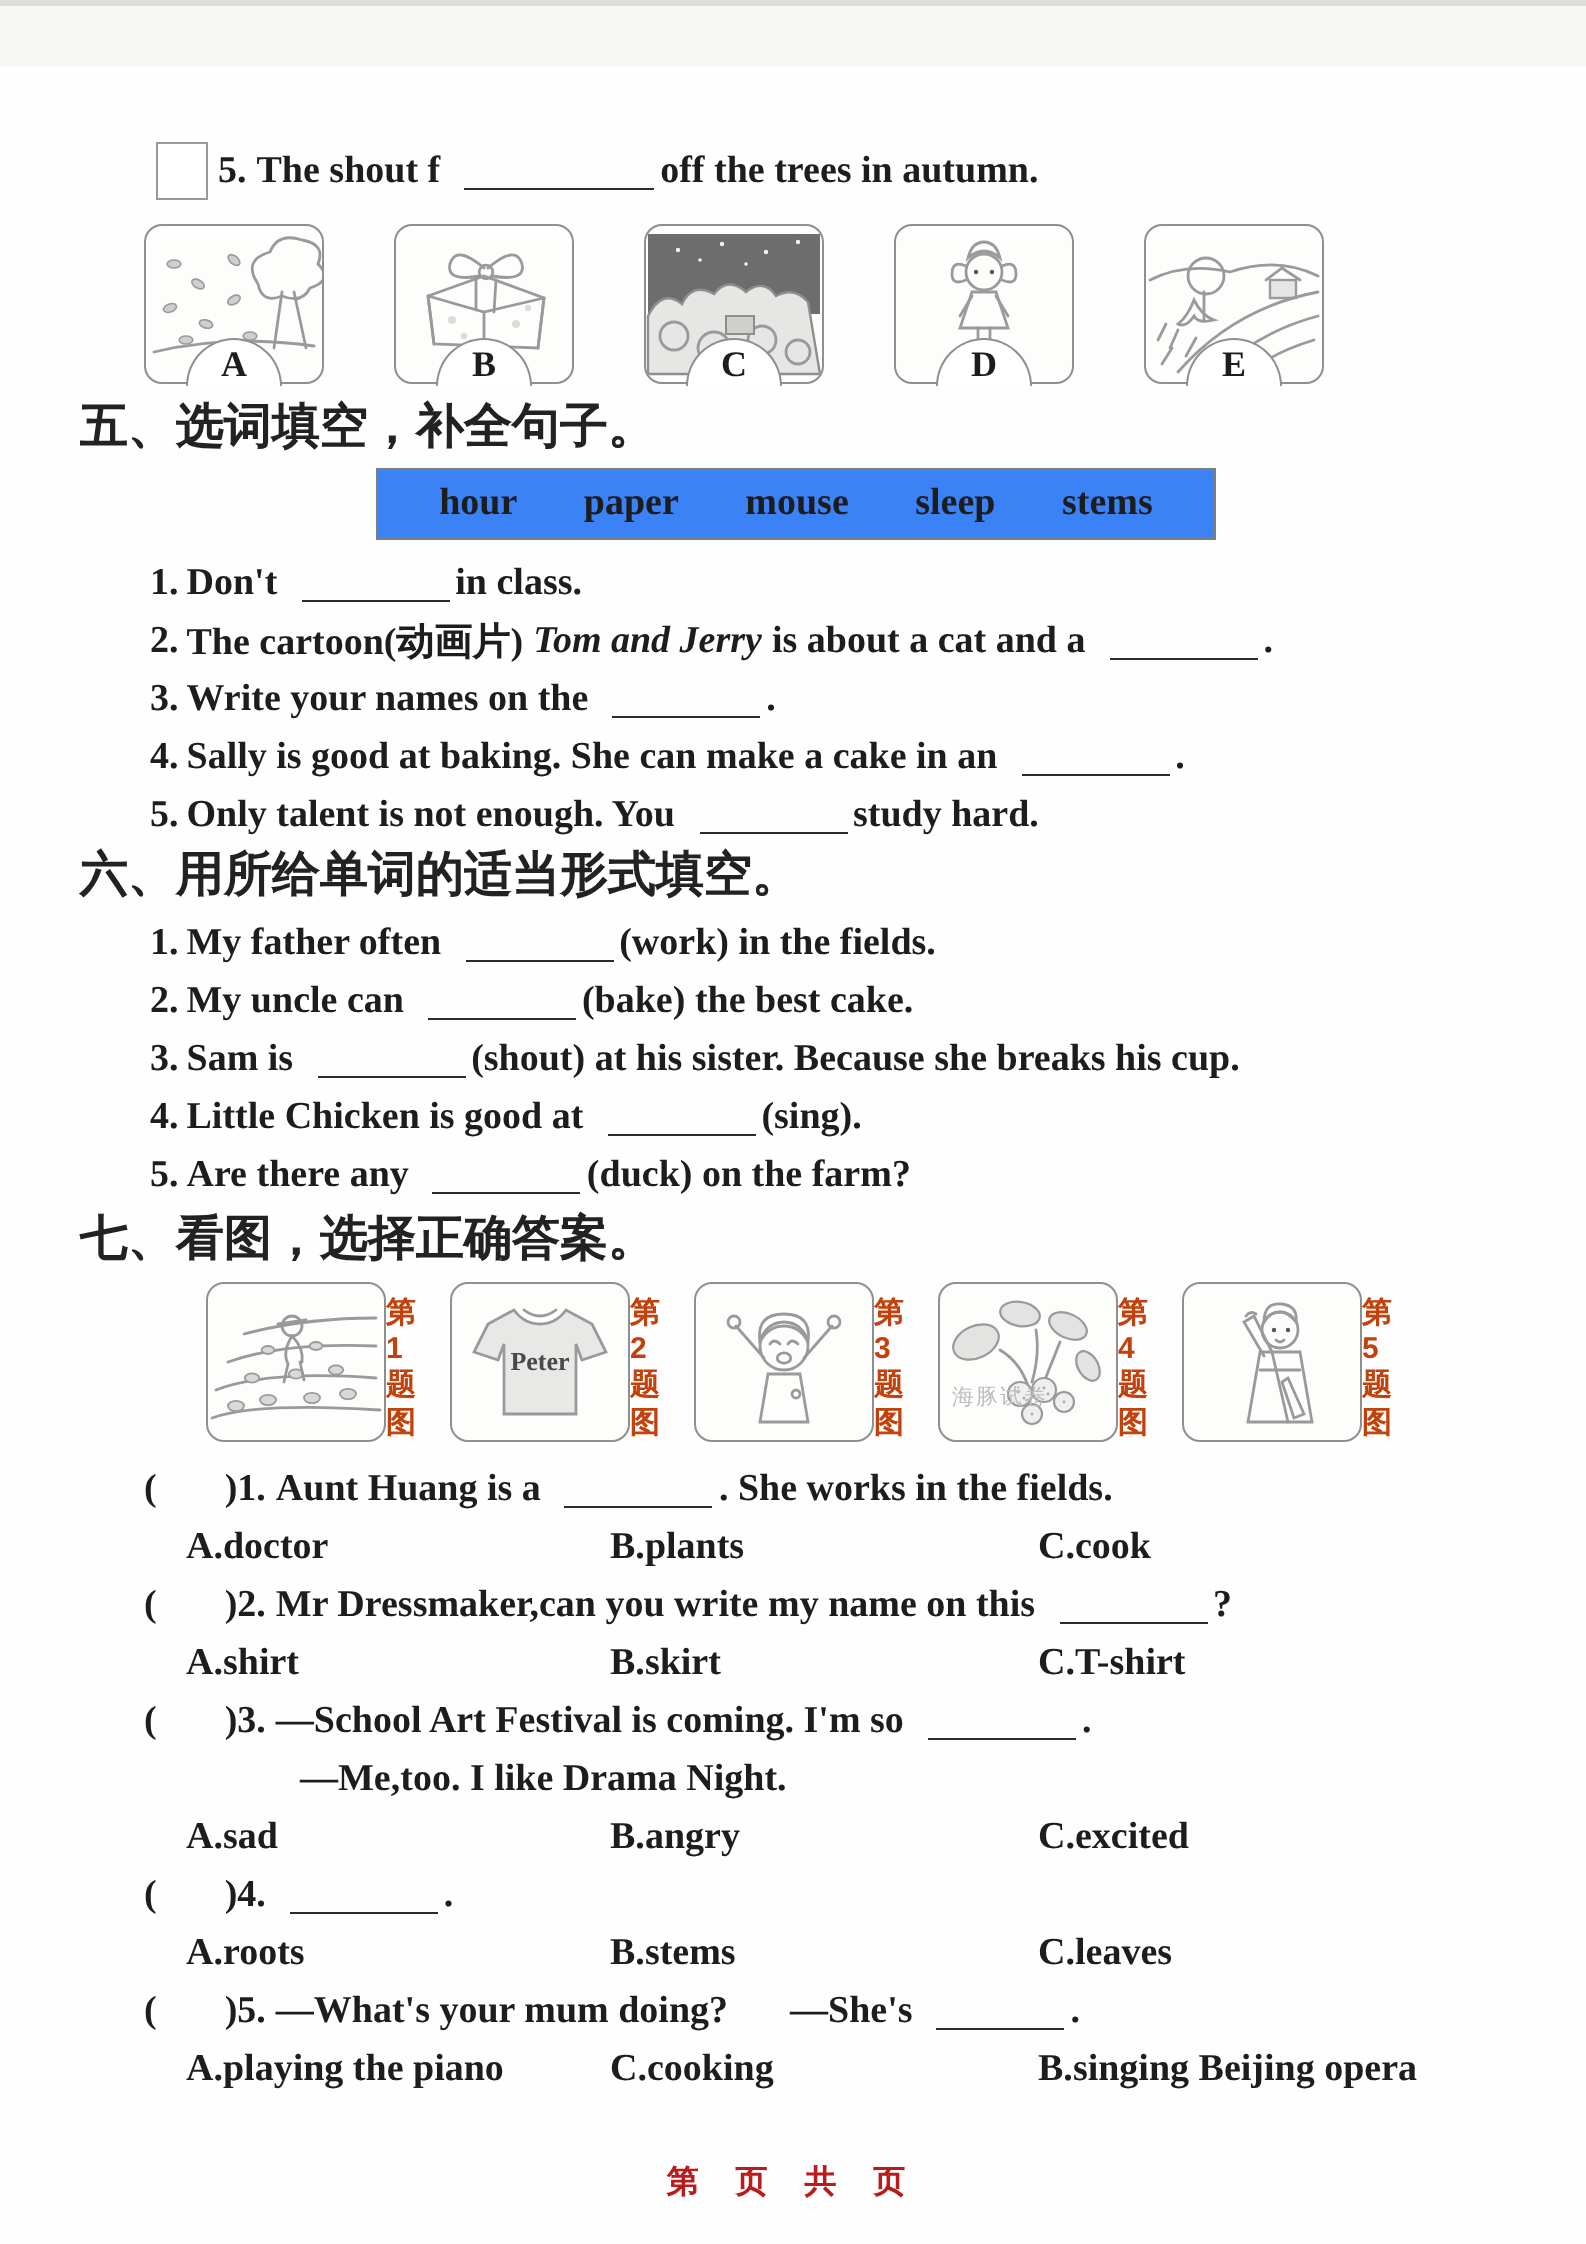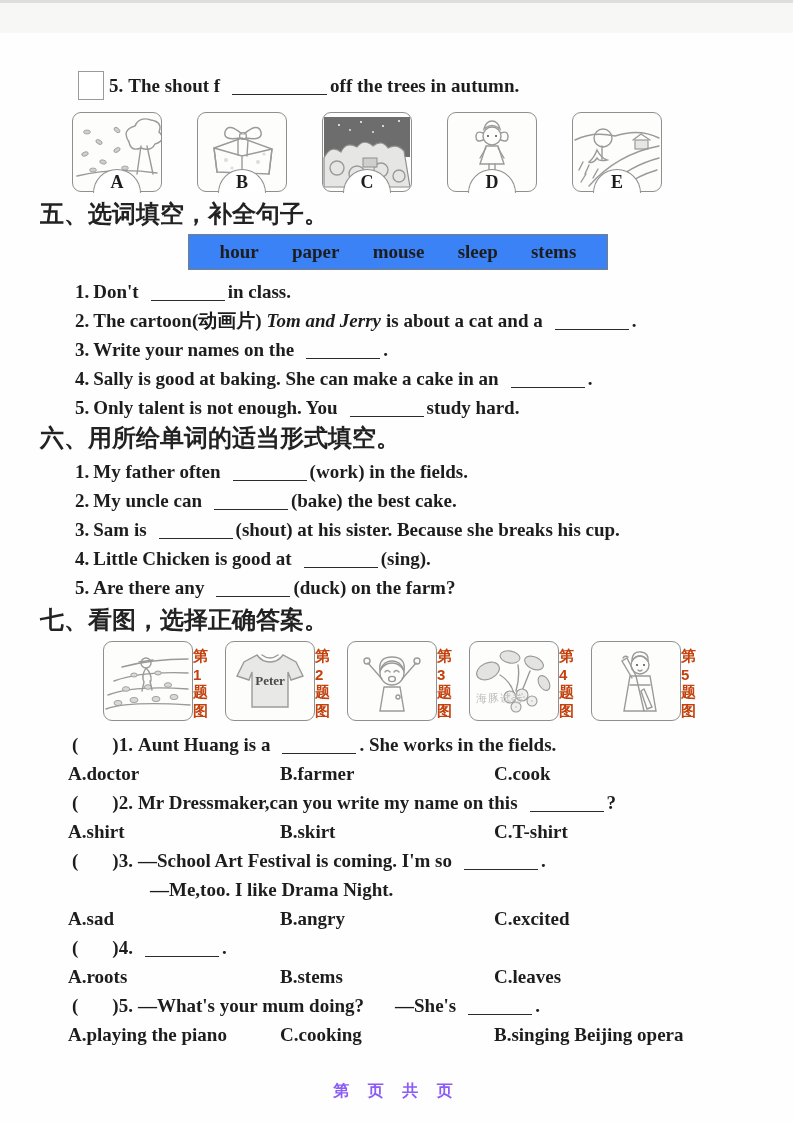--- a/index.html
+++ b/index.html
@@ -36,26 +36,26 @@
   .items{margin-top:7px;}
   .item-line{margin-left:75px;height:29px;display:flex;align-items:center;font-size:19px;font-weight:bold;}
   .item-num{margin-right:4px;}
   
   .questions{margin-top:9px;}
   .q-line{margin-left:72px;height:29px;display:flex;align-items:center;font-size:19px;font-weight:bold;}
   .paren{font-weight:bold;}
   .paren-spacer{display:inline-block;width:34px;}
   .q-num{margin-right:5px;}
   .q-line.cont{margin-left:150px;}
-  .options{margin-left:68px;height:29px;display:grid;grid-template-columns:212px 214px 1fr;
+  .options{margin-left:93px;height:29px;display:grid;grid-template-columns:212px 214px 1fr;
     align-items:center;font-size:19px;font-weight:bold;}
   .opt .seg{margin-right:0;}
   
   .footer{position:absolute;bottom:20px;left:0;width:100%;text-align:center;font-size:16px;
-    font-weight:bold;letter-spacing:7px;font-family:"Liberation Sans","DejaVu Sans",sans-serif;color:#8b5cf6;}
+    font-weight:bold;letter-spacing:7px;font-family:"Liberation Sans","DejaVu Sans",sans-serif;color:#b91c1c;}
 </style>
 </head>
 <body>
 
 <div class="page">
   <div class="scan-strip"></div>
 
   <div class="topq">
     <span class="answer-box"></span>
     <span class="seg">5.</span>
@@ -311,21 +311,21 @@
           <span class="paren">(</span>
           <span class="paren-spacer"></span>
           <span class="paren">)</span>
           <span class="q-num">1.</span>
           <span class="seg">Aunt Huang is a</span>
           <span class="blank"></span>
           <span class="seg">. She works in the fields.</span>
         </div>
         <div class="options">
           <span class="opt"><span class="seg">A.</span><span class="seg">doctor</span></span>
-          <span class="opt"><span class="seg">B.</span><span class="seg">farmer</span></span>
+          <span class="opt"><span class="seg">B.</span><span class="seg">plants</span></span>
           <span class="opt"><span class="seg">C.</span><span class="seg">cook</span></span>
         </div>
       </div>
       <div class="question">
         <div class="q-line">
           <span class="paren">(</span>
           <span class="paren-spacer"></span>
           <span class="paren">)</span>
           <span class="q-num">2.</span>
           <span class="seg">Mr Dressmaker,can you write my name on this</span>

